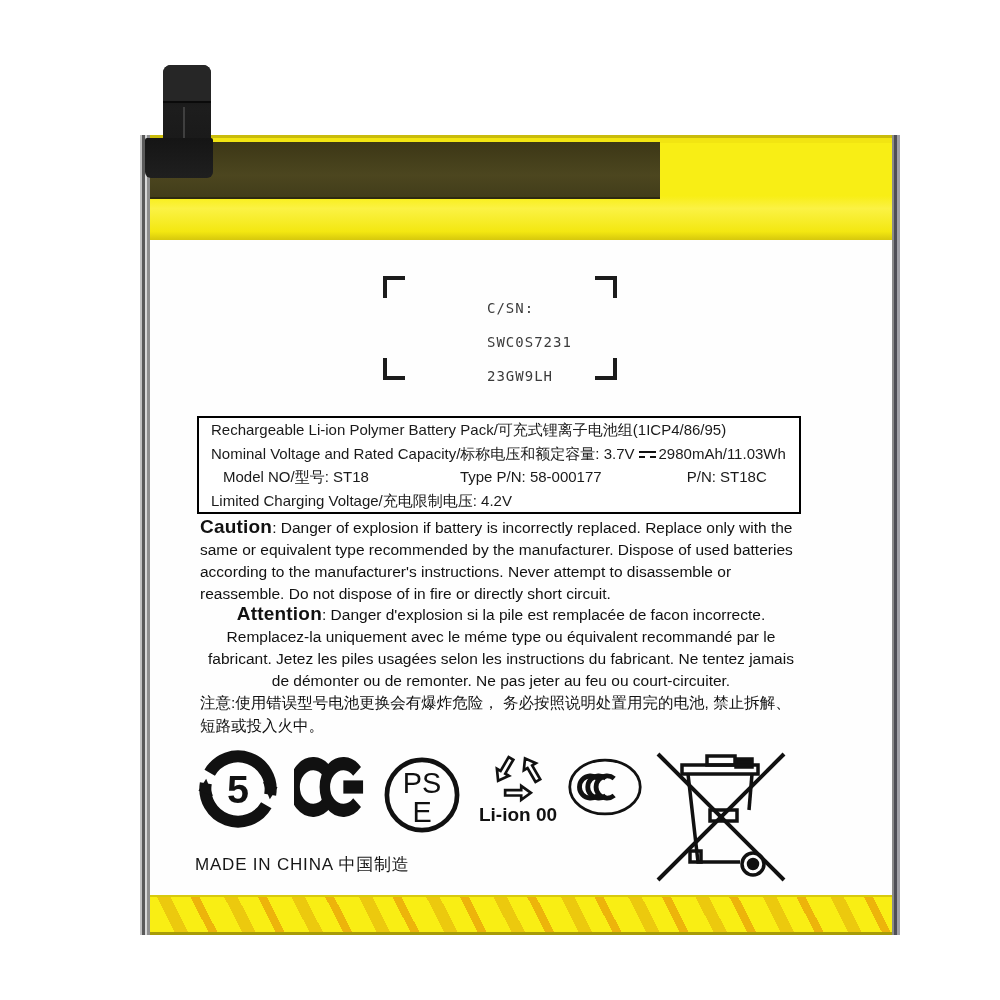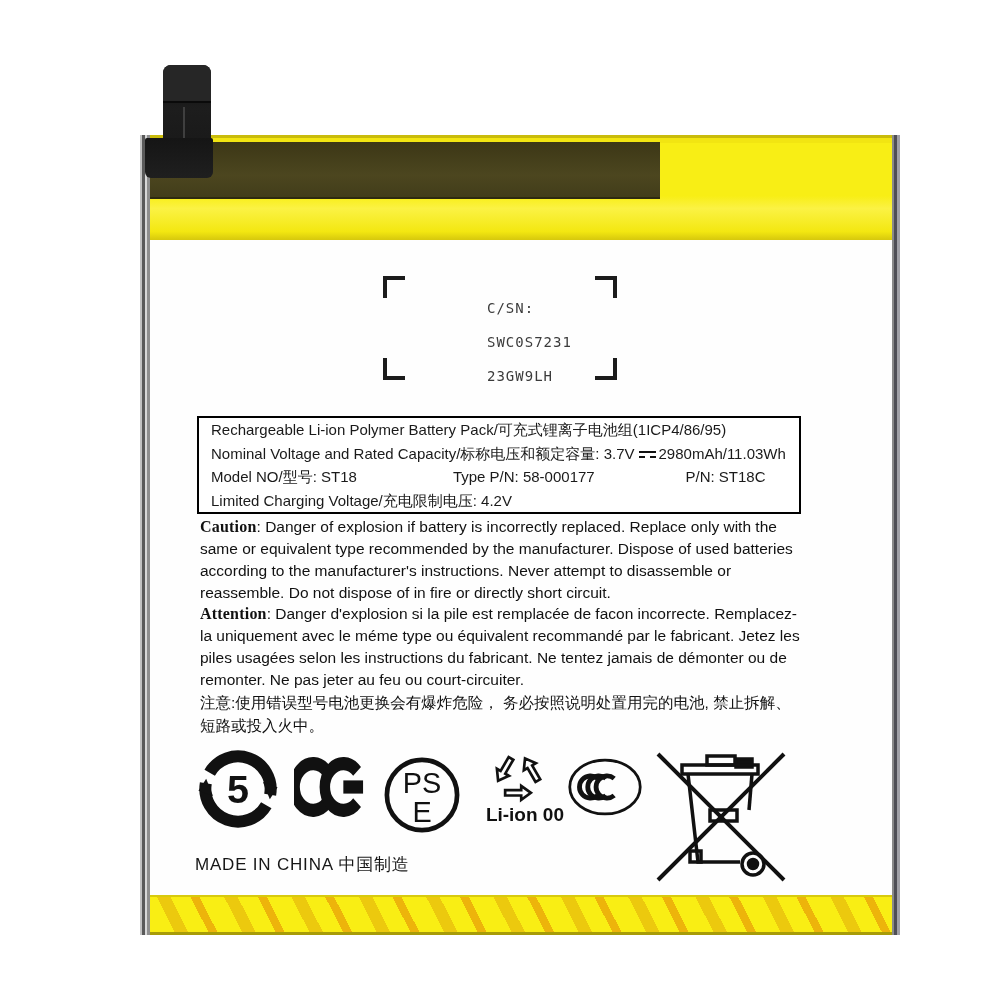--- a/index.html
+++ b/index.html
@@ -68,37 +68,37 @@
     font-family:"DejaVu Sans Mono", monospace;font-size:14px;line-height:17px;
     letter-spacing:1px;color:#3b3b3b;white-space:pre;
   }
   
   .spec-table{
     position:absolute;left:47px;top:176px;width:600px;
     border:2px solid #000000;background:#fff;
     font-size:15px;
   }
   .spec-row{padding:1px 12px;line-height:21.5px;white-space:nowrap;}
-  .spec-row-split{display:flex;}
+  .spec-row-split{display:flex;margin-left:12px;}
   .spec-cell-a{width:42%;}
   .spec-cell-b{width:37%;}
   .spec-cell-c{flex:1;text-align:center;padding-right:2px;}
   .dc-sym{display:inline-block;width:17px;height:9px;margin:0 3px 0 4px;position:relative;vertical-align:baseline;}
   .dc-sym::before{content:"";position:absolute;left:0;right:0;top:1px;border-top:2.5px solid #111;}
   .dc-sym::after{content:"";position:absolute;left:0;right:0;top:6px;border-top:2.5px dashed #111;}
   
   .para{position:absolute;left:50px;width:602px;font-size:15.5px;line-height:22px;color:#111;}
-  .para b{font-size:16px;letter-spacing:0.2px;font-family:Liberation Serif, serif;}
+  .para b{font-size:19px;letter-spacing:0.2px;}
   .p-caution{top:276px;}
-  .p-attention{top:363px;}
+  .p-attention{top:363px;text-align:center;}
   .p-cn{top:451px;line-height:23px;}
   
   .cert{position:absolute;}
   .cert svg{display:block;}
-  .recycle-wrap{text-align:right;}
+  .recycle-wrap{text-align:center;}
   .recycle-label{font-size:19px;font-weight:bold;margin-top:1px;letter-spacing:0px;color:#111;}
   .made-in{
     position:absolute;left:45px;top:613px;width:600px;text-align:left;
     font-size:17px;letter-spacing:0.8px;color:#161616;
   }
 </style>
 </head>
 <body>
 
 <div class="battery">

